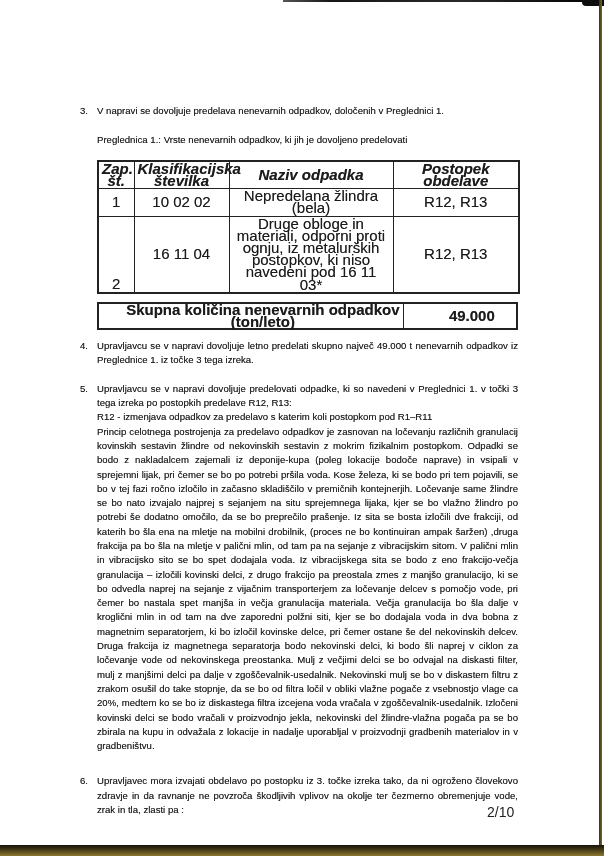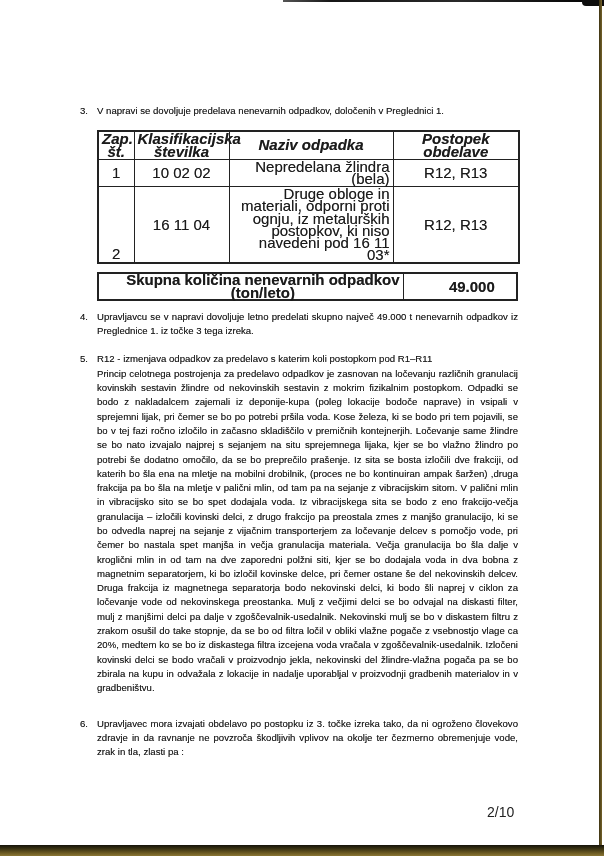--- a/index.html
+++ b/index.html
@@ -36,21 +36,21 @@
   table { border-collapse:collapse; margin-left:17px; table-layout:fixed;
     font-size:15px; line-height:12.2px; }
   .waste-table { margin-top:12px; width:421px; border:2px solid #222; }
   .waste-table th, .waste-table td { border:1px solid #222; padding:1px 3px; }
   .waste-table th { font-weight:bold; font-style:italic; text-align:center; vertical-align:middle; height:28px; }
   .col-num  { width:36px; }
   .col-code { width:95px; }
   .col-name { width:164px; }
   .col-proc { width:126px; }
   td.c-center { text-align:center; vertical-align:middle; }
-  td.c-left   { text-align:right; vertical-align:middle; }
+  td.c-left   { text-align:center; vertical-align:middle; }
   tr.row1 td { height:14px; }
   tr.row2 td { height:55px; }
   td.r2-num { text-align:center; vertical-align:bottom; padding-bottom:2px; }
 
   .summary-table { margin-top:8px; width:421px; border:2px solid #222; font-weight:bold; }
   .summary-table td { border:1px solid #222; text-align:center; height:17px; vertical-align:middle;padding-left:24px; }
   .sum-label { width:295px; }
   .sum-value { width:110px; }
 
   .item4 { margin-top:9px; }
@@ -69,20 +69,21 @@
   <div class="right-line"></div>
   <div class="bottom-bar"></div>
 
   <div class="content">
 
     <div class="item">
       <span class="num">3.</span>
       <span class="txt">V napravi se dovoljuje predelava nenevarnih odpadkov, določenih v Preglednici 1.</span>
     </div>
 
+    <div class="caption">Preglednica 1.: Vrste nenevarnih odpadkov, ki jih je dovoljeno predelovati</div>
 
     <table class="waste-table">
       <colgroup>
         <col class="col-num">
           <col class="col-code">
           <col class="col-name">
           <col class="col-proc">
       </colgroup>
       <thead>
         <tr>
@@ -118,20 +119,21 @@
     </table>
 
     <div class="item item4">
       <span class="num">4.</span>
       <span class="txt justify">Upravljavcu se v napravi dovoljuje letno predelati skupno največ 49.000 t nenevarnih odpadkov iz Preglednice 1. iz točke 3 tega izreka.</span>
     </div>
 
     <div class="item item5">
       <span class="num">5.</span>
       <div class="txt">
+        <p class="justify">Upravljavcu se v napravi dovoljuje predelovati odpadke, ki so navedeni v Preglednici 1. v točki 3 tega izreka po postopkih predelave R12, R13:</p>
         <p>R12 - izmenjava odpadkov za predelavo s katerim koli postopkom pod R1–R11</p>
         <p class="justify">Princip celotnega postrojenja za predelavo odpadkov je zasnovan na ločevanju različnih granulacij kovinskih sestavin žlindre od nekovinskih sestavin z mokrim fizikalnim postopkom. Odpadki se bodo z nakladalcem zajemali iz deponije-kupa (poleg lokacije bodoče naprave) in vsipali v sprejemni lijak, pri čemer se bo po potrebi pršila voda. Kose železa, ki se bodo pri tem pojavili, se bo v tej fazi ročno izločilo in začasno skladiščilo v premičnih kontejnerjih. Ločevanje same žlindre se bo nato izvajalo najprej s sejanjem na situ sprejemnega lijaka, kjer se bo vlažno žlindro po potrebi še dodatno omočilo, da se bo preprečilo prašenje. Iz sita se bosta izločili dve frakciji, od katerih bo šla ena na mletje na mobilni drobilnik, (proces ne bo kontinuiran ampak šaržen) ,druga frakcija pa bo šla na mletje v palični mlin, od tam pa na sejanje z vibracijskim sitom. V palični mlin in vibracijsko sito se bo spet dodajala voda. Iz vibracijskega sita se bodo z eno frakcijo-večja granulacija – izločili kovinski delci, z drugo frakcijo pa preostala zmes z manjšo granulacijo, ki se bo odvedla naprej na sejanje z vijačnim transporterjem za ločevanje delcev s pomočjo vode, pri čemer bo nastala spet manjša in večja granulacija materiala. Večja granulacija bo šla dalje v kroglični mlin in od tam na dve zaporedni polžni siti, kjer se bo dodajala voda in dva bobna z magnetnim separatorjem, ki bo izločil kovinske delce, pri čemer ostane še del nekovinskih delcev. Druga frakcija iz magnetnega separatorja bodo nekovinski delci, ki bodo šli naprej v ciklon za ločevanje vode od nekovinskega preostanka. Mulj z večjimi delci se bo odvajal na diskasti filter, mulj z manjšimi delci pa dalje v zgoščevalnik-usedalnik. Nekovinski mulj se bo v diskastem filtru z zrakom osušil do take stopnje, da se bo od filtra ločil v obliki vlažne pogače z vsebnostjo vlage ca 20%, medtem ko se bo iz diskastega filtra izcejena voda vračala v zgoščevalnik-usedalnik. Izločeni kovinski delci se bodo vračali v proizvodnjo jekla, nekovinski del žlindre-vlažna pogača pa se bo zbirala na kupu in odvažala z lokacije in nadalje uporabljal v proizvodnji gradbenih materialov in v gradbeništvu.</p>
       </div>
     </div>
 
     <div class="item item6">
       <span class="num">6.</span>
       <span class="txt justify">Upravljavec mora izvajati obdelavo po postopku iz 3. točke izreka tako, da ni ogroženo človekovo zdravje in da ravnanje ne povzroča škodljivih vplivov na okolje ter čezmerno obremenjuje vode, zrak in tla, zlasti pa :</span>
     </div>
 

